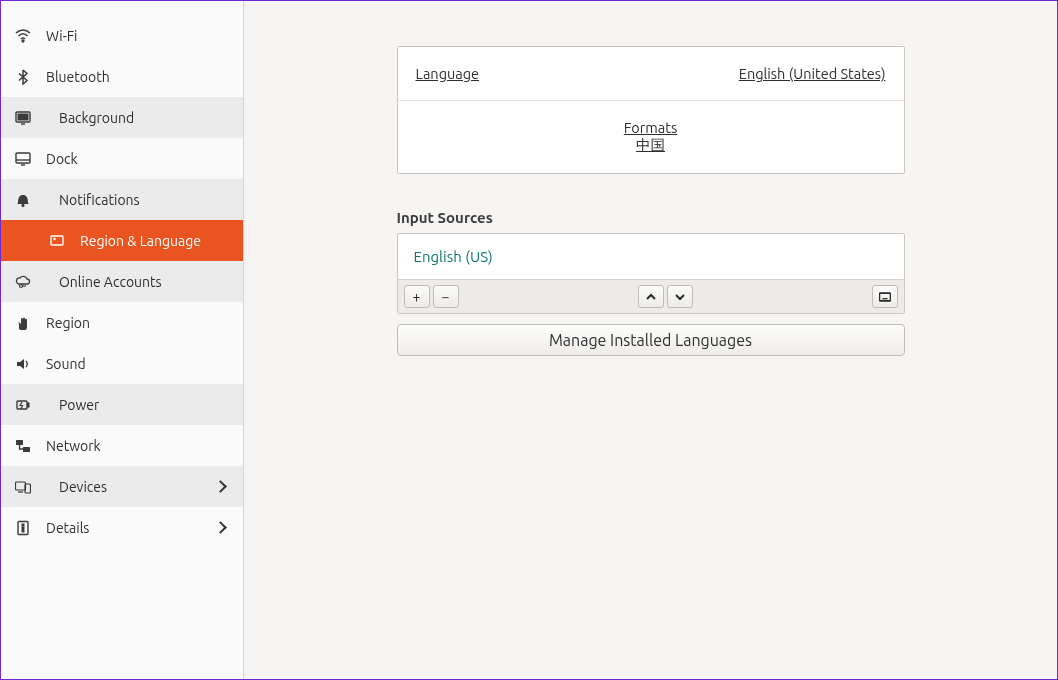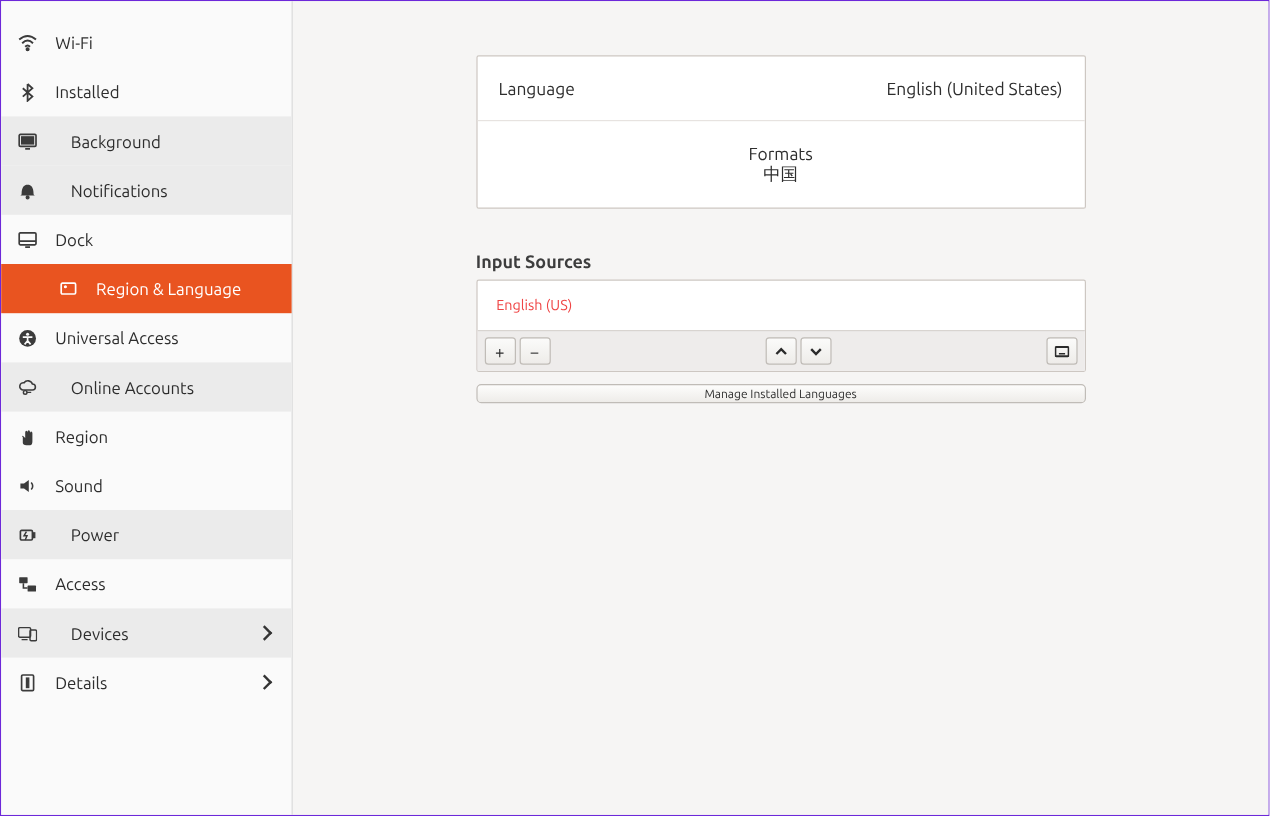--- a/index.html
+++ b/index.html
@@ -91,20 +91,21 @@
     border-radius: 2px;
   }
   .panel-row {
     display: flex;
     align-items: center;
     justify-content: space-between;
     padding: 18px 18px;
     color: #2e2e2e;
     font-size: 14.5px;
     cursor: pointer;
+    text-decoration: underline;
   }
   .panel-row + .panel-row {
     border-top: 1px solid #e7e3e0;
     flex-direction: column;
   }
   .section-header {
     width: 508px;
     margin-top: 35px;
     margin-bottom: 7px;
     color: #3d3d3d;
@@ -113,22 +114,22 @@
     text-align: left;
   }
   .input-sources {
     width: 508px;
     background: #fff;
     border: 1px solid #cdc7c2;
     border-radius: 2px;
   }
   .source-row {
     padding: 14px 16px;
-    font-size: 12px;
-    color: #ef4444;
+    font-size: 15px;
+    color: #0f766e;
   }
   .source-toolbar {
     display: flex;
     align-items: center;
     padding: 5px 6px;
     background: #eeeceb;
     border-top: 1px solid #d8d4d0;
     gap: 3px;
   }
   .rounded-btn {
@@ -143,26 +144,26 @@
     align-items: center;
     justify-content: center;
     cursor: pointer;
   }
   .rounded-btn svg {
     width:12px; height:12px; stroke:#2b2b2b; fill:none; stroke-width:2;
   }
   .source-toolbar .spacer { flex:1; }
   .manage-btn {
     width: 508px;
-    height: 16px;
+    height: 32px;
     margin-top: 10px;
     background: linear-gradient(#fdfdfc, #eeece9);
     border: 1px solid #c0bcb7;
     border-radius: 4px;
-    font-size: 10px;
+    font-size: 16px;
     color: #2e2e2e;
     cursor: pointer;
   }
 </style>
 </head>
 <body>
 
 <div class="window">
 
   <div class="sidebar">
@@ -178,76 +179,66 @@
       </span>
       <span>Wi-Fi</span>
     </div>
 
     <div class="sidebar-item">
       <span class="icon">
         <svg viewBox="0 0 16 16">
             <path d="M8 1 L12 4.5 L4 11.5 M4 4.5 L12 11.5 L8 15 L8 1" fill="none" stroke-width="1.5"></path>
           </svg>
       </span>
-      <span>Installed</span>
+      <span>Bluetooth</span>
     </div>
 
     <div class="sidebar-item shade">
       <span class="icon">
         <svg viewBox="0 0 16 16">
             <rect x="1" y="2" width="14" height="10" rx="1" fill="none" stroke-width="1.4"></rect>
             <rect x="3" y="4" width="10" height="6" fill="#3b3b3b"></rect>
             <line x1="6" y1="14" x2="10" y2="14" stroke-width="1.4"></line>
           </svg>
       </span>
       <span>Background</span>
     </div>
 
-    <div class="sidebar-item shade">
-      <span class="icon">
-        <svg viewBox="0 0 16 16">
-            <path d="M3 11 C3 5 5 3 8 3 C11 3 13 5 13 11 L14 12 L2 12 Z" stroke="none"></path>
-            <circle cx="8" cy="13.5" r="1.2"></circle>
-          </svg>
-      </span>
-      <span>Notifications</span>
-    </div>
-
     <div class="sidebar-item">
       <span class="icon">
         <svg viewBox="0 0 16 16">
             <rect x="1" y="2" width="14" height="10" rx="1" fill="none" stroke-width="1.4"></rect>
             <line x1="1" y1="9" x2="15" y2="9" stroke-width="1.4"></line>
             <line x1="6" y1="14" x2="10" y2="14" stroke-width="1.4"></line>
           </svg>
       </span>
       <span>Dock</span>
     </div>
 
+    <div class="sidebar-item shade">
+      <span class="icon">
+        <svg viewBox="0 0 16 16">
+            <path d="M3 11 C3 5 5 3 8 3 C11 3 13 5 13 11 L14 12 L2 12 Z" stroke="none"></path>
+            <circle cx="8" cy="13.5" r="1.2"></circle>
+          </svg>
+      </span>
+      <span>Notifications</span>
+    </div>
+
 
     <div class="sidebar-item active">
       <span class="icon">
         <svg viewBox="0 0 16 16">
             <rect x="2" y="3" width="12" height="9" rx="1" fill="none" stroke-width="1.4"></rect>
             <circle cx="5.5" cy="6" r="1.3" fill="#fff" stroke="none"></circle>
           </svg>
       </span>
       <span>Region &amp; Language</span>
     </div>
 
-    <div class="sidebar-item">
-      <span class="icon">
-        <svg viewBox="0 0 16 16">
-            <circle cx="8" cy="8" r="7" stroke="none"></circle>
-            <circle cx="8" cy="4.5" r="1.3" fill="#fafafa" stroke="none"></circle>
-            <path d="M4 7 L12 7 M8 7 L8 10 M8 10 L5.5 13 M8 10 L10.5 13" stroke="#fafafa" stroke-width="1.4" fill="none"></path>
-          </svg>
-      </span>
-      <span>Universal Access</span>
-    </div>
 
     <div class="sidebar-item shade">
       <span class="icon">
         <svg viewBox="0 0 16 16">
             <path d="M4 10 A3 3 0 0 1 5 4 A4 4 0 0 1 12 5 A2.5 2.5 0 0 1 12 10 Z" fill="none" stroke-width="1.3"></path>
             <circle cx="6" cy="12" r="1.5" fill="none" stroke-width="1.2"></circle>
             <line x1="7.2" y1="12" x2="11" y2="12" stroke-width="1.2"></line>
           </svg>
       </span>
       <span>Online Accounts</span>
@@ -285,21 +276,21 @@
     </div>
 
     <div class="sidebar-item">
       <span class="icon">
         <svg viewBox="0 0 16 16">
             <rect x="1" y="2" width="7" height="5" rx="0.5" stroke="none"></rect>
             <rect x="8" y="9" width="7" height="5" rx="0.5" stroke="none"></rect>
             <path d="M4.5 7 L4.5 11 L8 11" fill="none" stroke-width="1.3"></path>
           </svg>
       </span>
-      <span>Access</span>
+      <span>Network</span>
     </div>
 
     <div class="sidebar-item shade has-arrow">
       <span class="icon">
         <svg viewBox="0 0 16 16">
             <rect x="0.5" y="3" width="10" height="8" rx="1" fill="none" stroke-width="1.2"></rect>
             <line x1="3" y1="13" x2="8" y2="13" stroke-width="1.2"></line>
             <rect x="10" y="5" width="5.5" height="9" rx="1" fill="none" stroke-width="1.2"></rect>
           </svg>
       </span>

